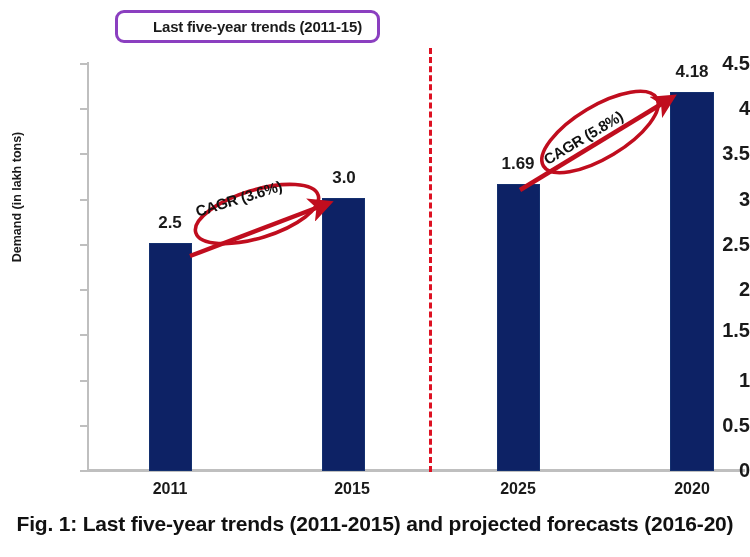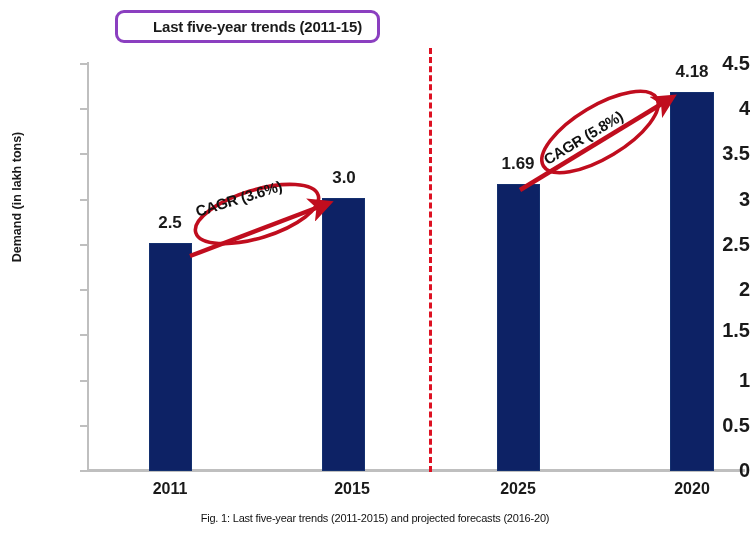--- a/index.html
+++ b/index.html
@@ -129,22 +129,22 @@
     white-space: nowrap;
     letter-spacing: -0.3px;
   }
   
   #caption {
     position: absolute;
     left: 0;
     top: 512px;
     width: 750px;
     text-align: center;
-    font-size: 11px;
-    font-weight: normal;
+    font-size: 21px;
+    font-weight: bold;
     color: #111111;
     letter-spacing: -0.2px;
   }
 </style>
 </head>
 <body>
 
 <div id="figure">
 
   <div id="panel-box-left" class="panel-box">

